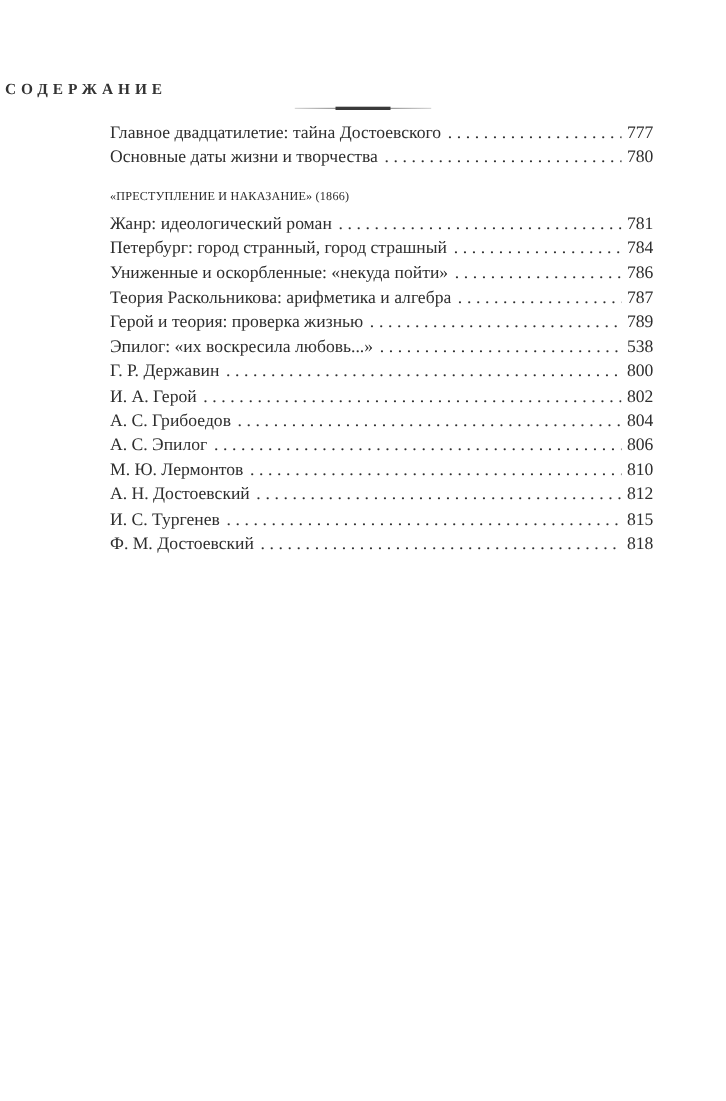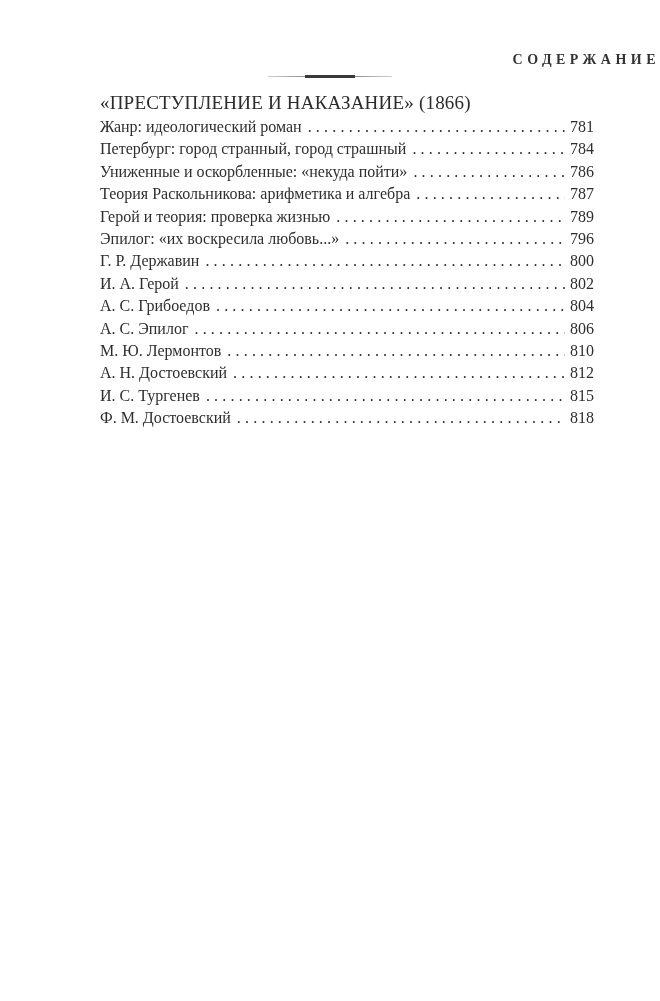--- a/index.html
+++ b/index.html
@@ -8,22 +8,22 @@
     background: #ffffff;
   }
   body {
     width: 660px;
     height: 1001px;
     overflow: hidden;
     font-family: "Liberation Serif", "DejaVu Serif", serif;
     color: #2e2e2e;
   }
   .toc-header {
-    padding-top: 52px;
-    text-align: right;
+    padding-top: 74px;
+    text-align: left;
   }
   .toc-title {
     font-size: 14px;
     font-weight: bold;
     letter-spacing: 4.5px;
     text-indent: 4.5px;
     color: #333333;
   }
   .divider {
     width: 124px;
@@ -44,21 +44,21 @@
     transform: translateX(-50%);
     width: 50px;
     height: 3px;
     background: #3a3a3a;
   }
   .content {
     margin: 10px 66px 0 100px;
     font-size: 16px;
   }
   .section-heading {
-    font-size: 19px;
+    font-size: 11px;
     line-height: 23px;
     letter-spacing: 0.2px;
     color: #2b2b2b;
     white-space: nowrap;
   }
   .sec-1 .section-heading { margin-top: 13px; margin-bottom: 2px; }
   .sec-2 .section-heading { margin-top: 17px; margin-bottom: 2px; }
   .row {
     display: flex;
     align-items: baseline;
@@ -89,20 +89,32 @@
   <div class="toc-header">
     <div class="toc-title">СОДЕРЖАНИЕ</div>
     <div class="divider">
       <div class="divider-base"></div>
       <div class="divider-center"></div>
     </div>
   </div>
 
   <div class="content">
 
+    <div class="section sec-0">
+      <div class="row">
+        <span class="entry-title">Главное двадцатилетие: тайна Достоевского</span>
+        <span class="dots"></span>
+        <span class="pagenum">777</span>
+      </div>
+      <div class="row">
+        <span class="entry-title">Основные даты жизни и творчества</span>
+        <span class="dots"></span>
+        <span class="pagenum">780</span>
+      </div>
+    </div>
 
     <div class="section sec-1">
       <div class="section-heading">«ПРЕСТУПЛЕНИЕ И НАКАЗАНИЕ» (1866)</div>
       <div class="row">
         <span class="entry-title">Жанр: идеологический роман</span>
         <span class="dots"></span>
         <span class="pagenum">781</span>
       </div>
       <div class="row">
         <span class="entry-title">Петербург: город странный, город страшный</span>
@@ -120,21 +132,21 @@
         <span class="pagenum">787</span>
       </div>
       <div class="row">
         <span class="entry-title">Герой и теория: проверка жизнью</span>
         <span class="dots"></span>
         <span class="pagenum">789</span>
       </div>
       <div class="row">
         <span class="entry-title">Эпилог: «их воскресила любовь...»</span>
         <span class="dots"></span>
-        <span class="pagenum">796</span>
+        <span class="pagenum">538</span>
       </div>
     </div>
 
     <div class="section sec-2">
       <div class="row">
         <span class="entry-title">Г. Р. Державин</span>
         <span class="dots"></span>
         <span class="pagenum">800</span>
       </div>
       <div class="row">

